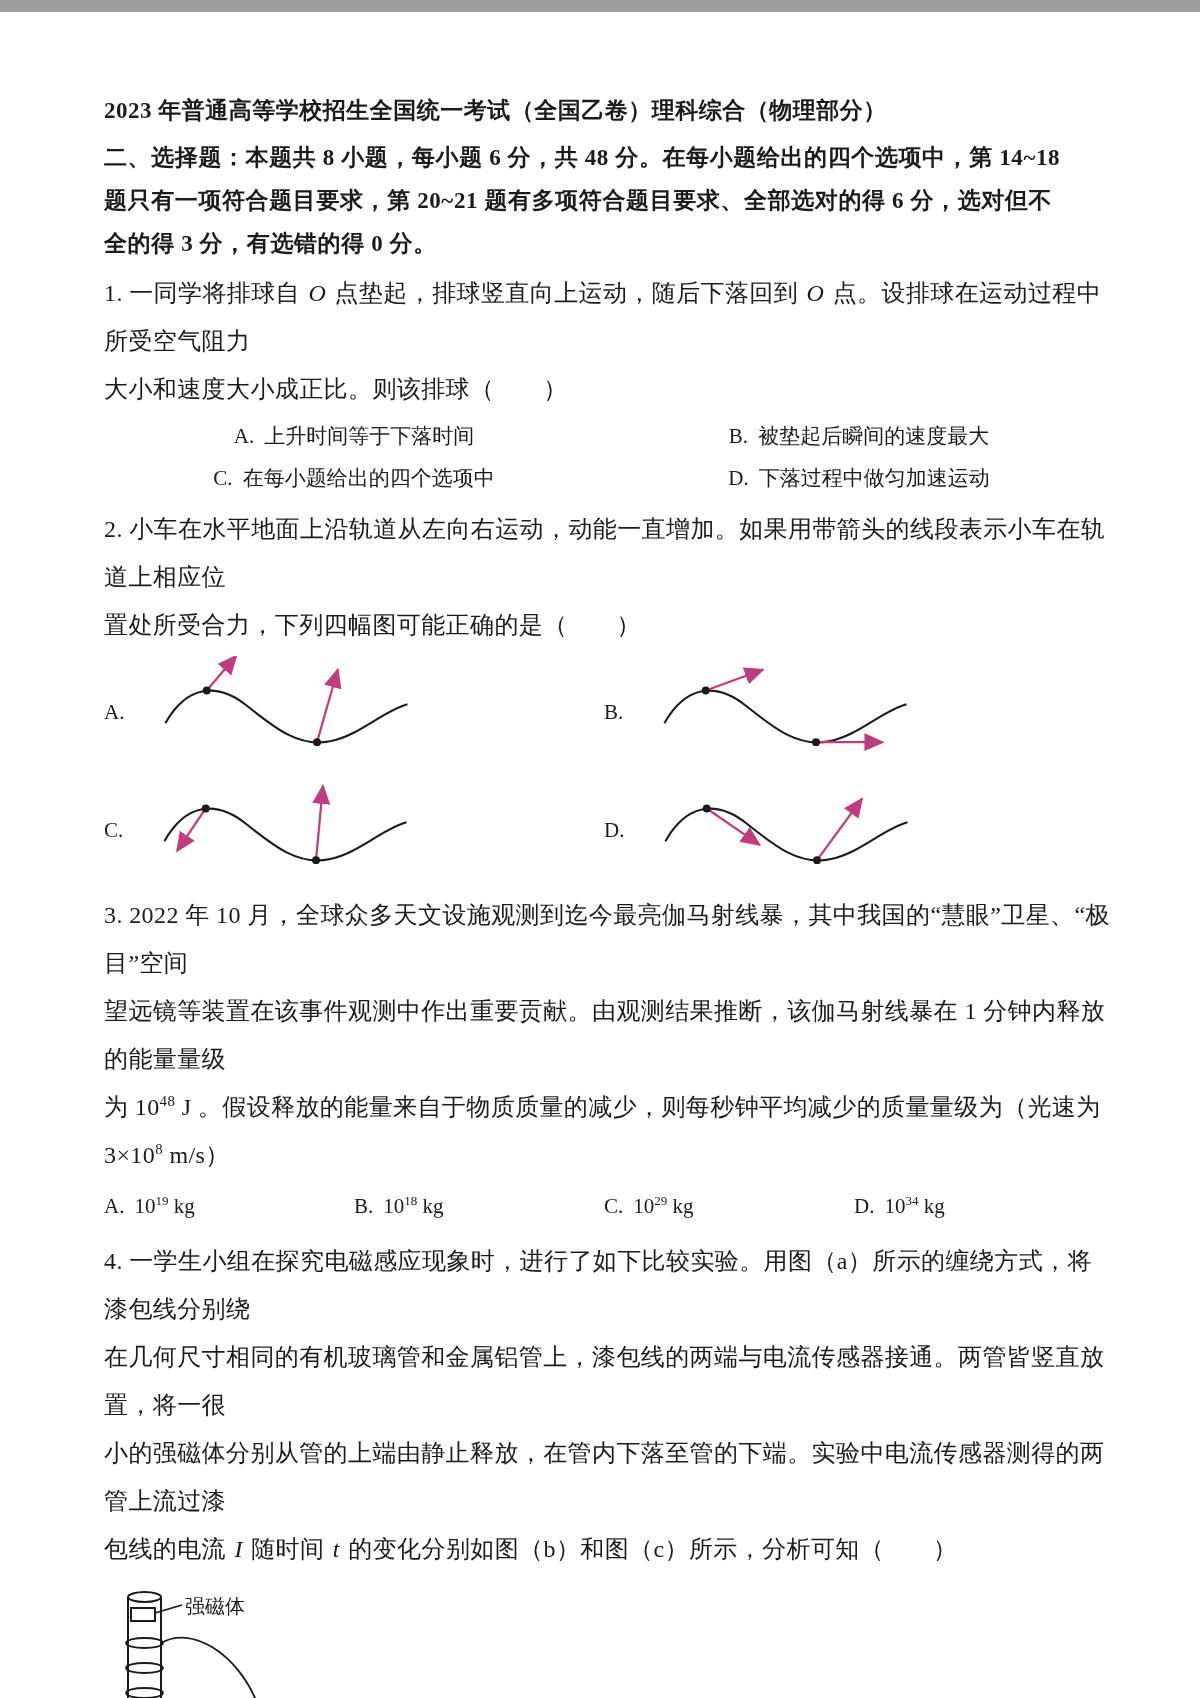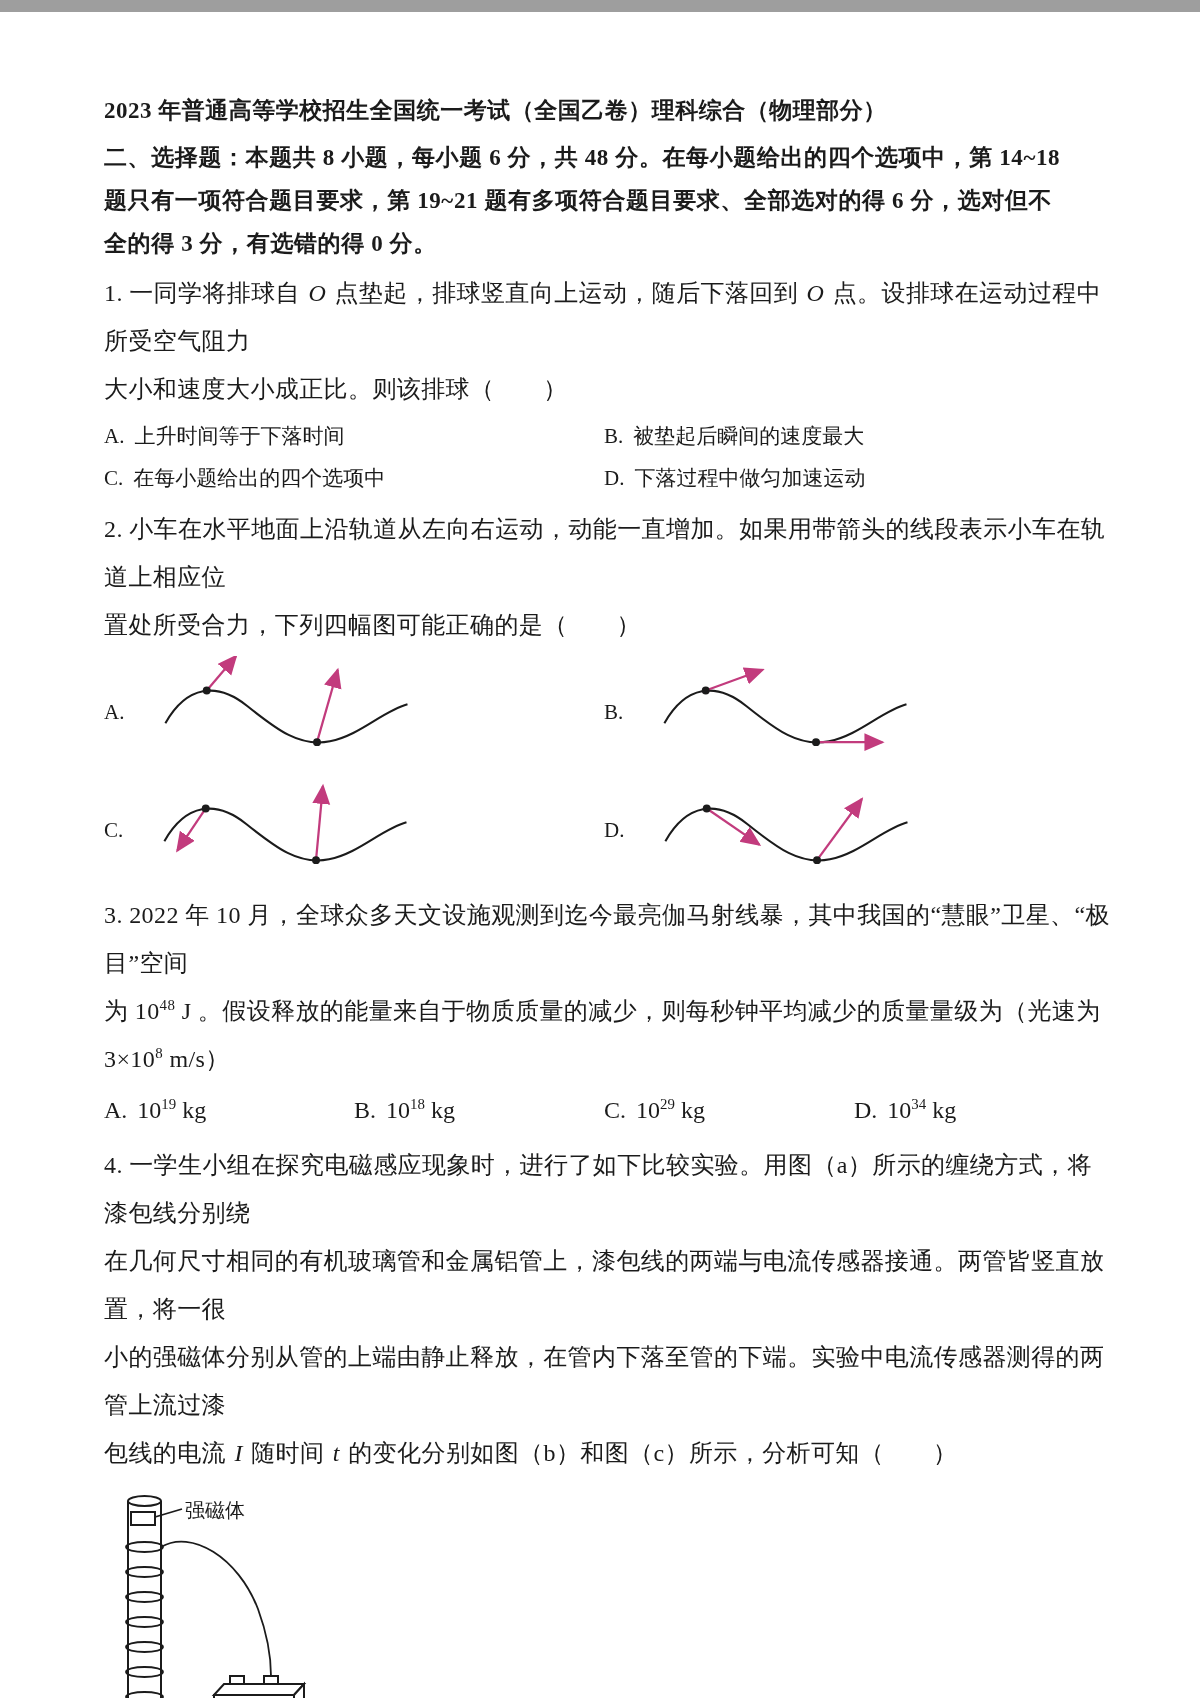--- a/index.html
+++ b/index.html
@@ -15,43 +15,43 @@
     overflow:hidden;
   }
   .title{
     font-size:23px;font-weight:bold;
     margin:0 0 10px 0;line-height:30px;
     letter-spacing:0.5px;
   }
   .intro{font-size:23px;font-weight:bold;line-height:43px;margin-bottom:4px;letter-spacing:0.6px;}
   .qline{font-size:24px;line-height:48px;letter-spacing:0.4px;}
   .para{margin:0 0 2px 0;}
-  .opt-grid2{display:grid;grid-template-columns:500px 1fr;font-size:21px;line-height:42px;margin:2px 0 6px 0;}
-  .opt-grid4{display:grid;grid-template-columns:250px 250px 250px 1fr;font-size:24px;line-height:42px;margin:6px 0 10px 0;}
+  .opt-grid2{display:grid;grid-template-columns:500px 1fr;font-size:21px;line-height:42px;margin:2px 0 6px 0;text-align:center;}
+  .opt-grid4{display:grid;grid-template-columns:250px 250px 250px 1fr;font-size:21px;line-height:42px;margin:6px 0 10px 0;}
   .opt-label{margin-right:10px;}
   .v{font-style:italic;padding:0 2px;}
   .sup{font-size:0.62em;vertical-align:super;line-height:0;}
   .fig-grid{display:grid;grid-template-columns:500px 1fr;margin:4px 0 2px 0;}
   .fig-cell{display:flex;align-items:center;gap:12px;height:118px;}
   .fig-label{font-size:21px;}
   .force-fig{width:300px;height:112px;display:block;}
   .q4fig{margin:10px 0 0 2px;width:260px;text-align:center;}
   .q4fig svg{display:block;width:250px;height:345px;}
   .svg-text{font-family:"Liberation Serif","DejaVu Serif",serif;font-size:20px;fill:#1b1b1b;}
 </style>
 </head>
 <body>
 
 <div class="page">
 
   <h1 class="title">2023 年普通高等学校招生全国统一考试（全国乙卷）理科综合（物理部分）</h1>
 
   <div class="intro">
     <div>二、选择题：本题共 8 小题，每小题 6 分，共 48 分。在每小题给出的四个选项中，第 14~18</div>
-    <div>题只有一项符合题目要求，第 19~21 题有多项符合题目要求、全部选对的得 6 分，选对但不</div>
+    <div>题只有一项符合题目要求，第 20~21 题有多项符合题目要求、全部选对的得 6 分，选对但不</div>
     <div>全的得 3 分，有选错的得 0 分。</div>
   </div>
 
   <div class="para">
     <div class="qline"><span>1. 一同学将排球自 </span><span class="v">O</span><span> 点垫起，排球竖直向上运动，随后下落回到 </span><span class="v">O</span><span> 点。设排球在运动过程中所受空气阻力</span></div>
     <div class="qline">大小和速度大小成正比。则该排球（　　）</div>
   </div>
   <div class="opt-grid2">
     <div>
       <span class="opt-label">A.</span><span>上升时间等于下落时间</span>
@@ -137,20 +137,21 @@
             <circle cx="58" cy="40" r="4.6" fill="#1b1b1b"></circle>
             <line x1="186" y1="100" x2="238" y2="29" stroke="#c23b7d" stroke-width="2.6" marker-end="url(#ah3)"></line>
             <circle cx="186" cy="100" r="4.6" fill="#1b1b1b"></circle>
           </svg>
         </span>
     </div>
   </div>
 
   <div class="para">
     <div class="qline">3. 2022 年 10 月，全球众多天文设施观测到迄今最亮伽马射线暴，其中我国的“慧眼”卫星、“极目”空间</div>
+    <div class="qline">望远镜等装置在该事件观测中作出重要贡献。由观测结果推断，该伽马射线暴在 1 分钟内释放的能量量级</div>
     <div class="qline"><span>为 10</span><span class="sup">48</span><span> J 。假设释放的能量来自于物质质量的减少，则每秒钟平均减少的质量量级为（光速为 3×10</span><span class="sup">8</span><span> m/s）</span></div>
   </div>
   <div class="opt-grid4">
     <div>
       <span class="opt-label">A.</span><span><span>10</span><span class="sup">19</span><span> kg</span></span>
     </div>
     <div>
       <span class="opt-label">B.</span><span><span>10</span><span class="sup">18</span><span> kg</span></span>
     </div>
     <div>

